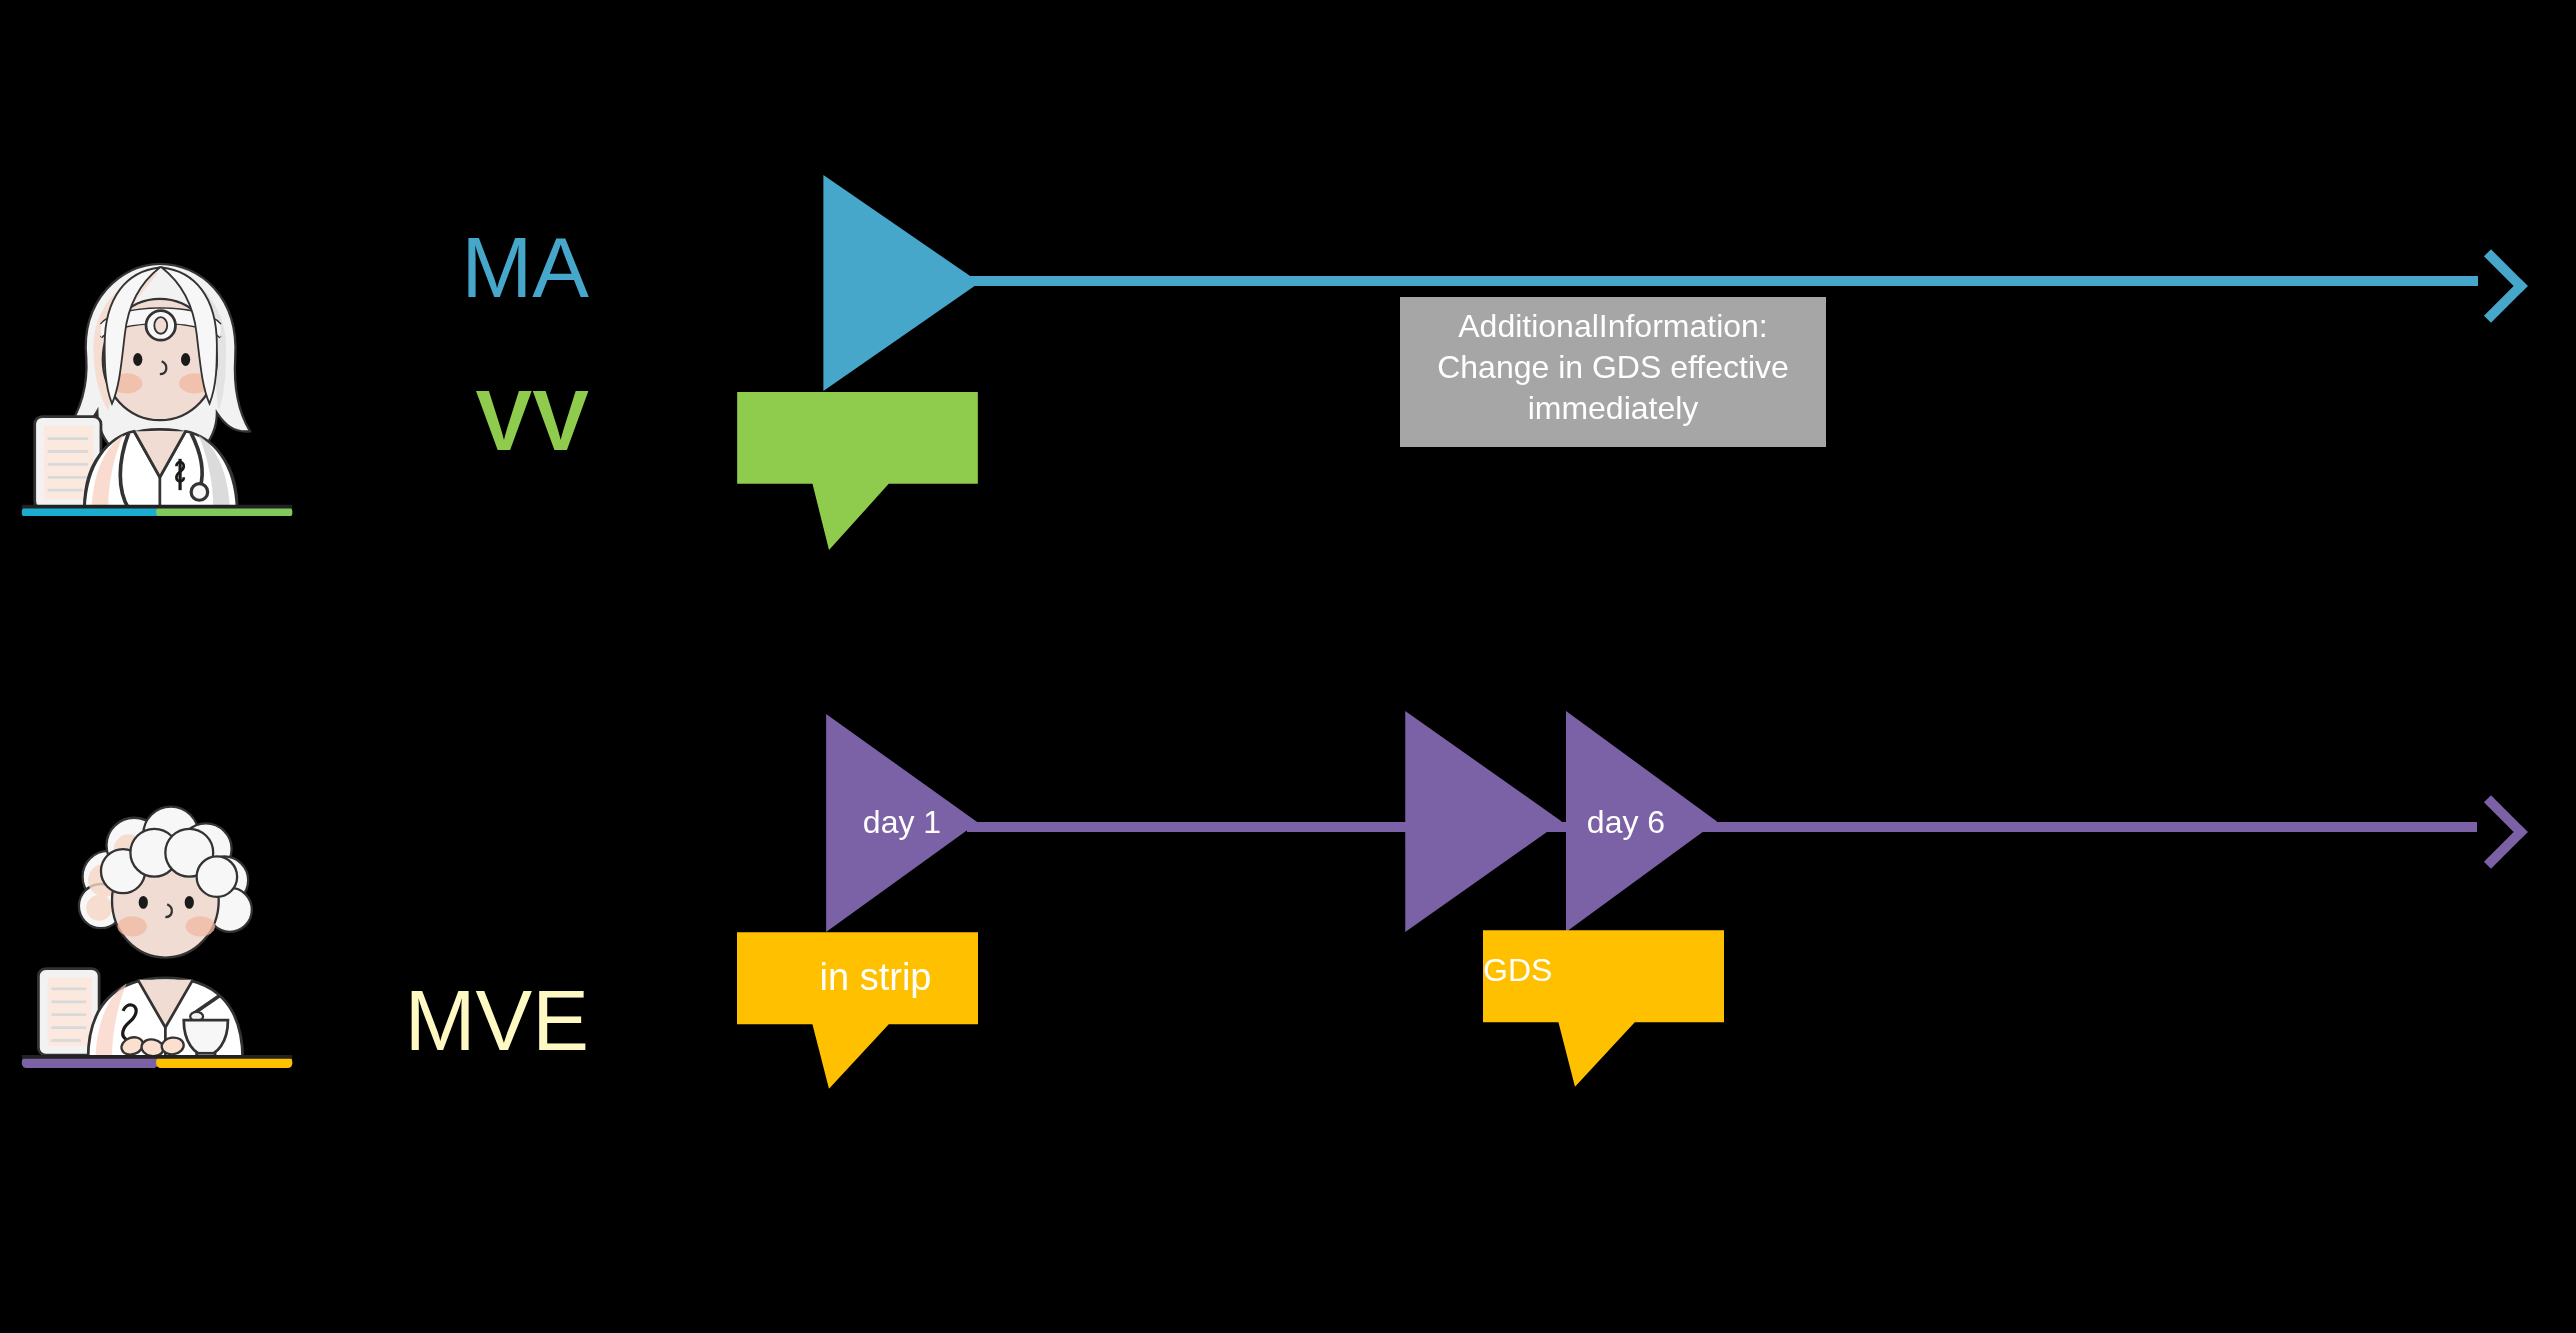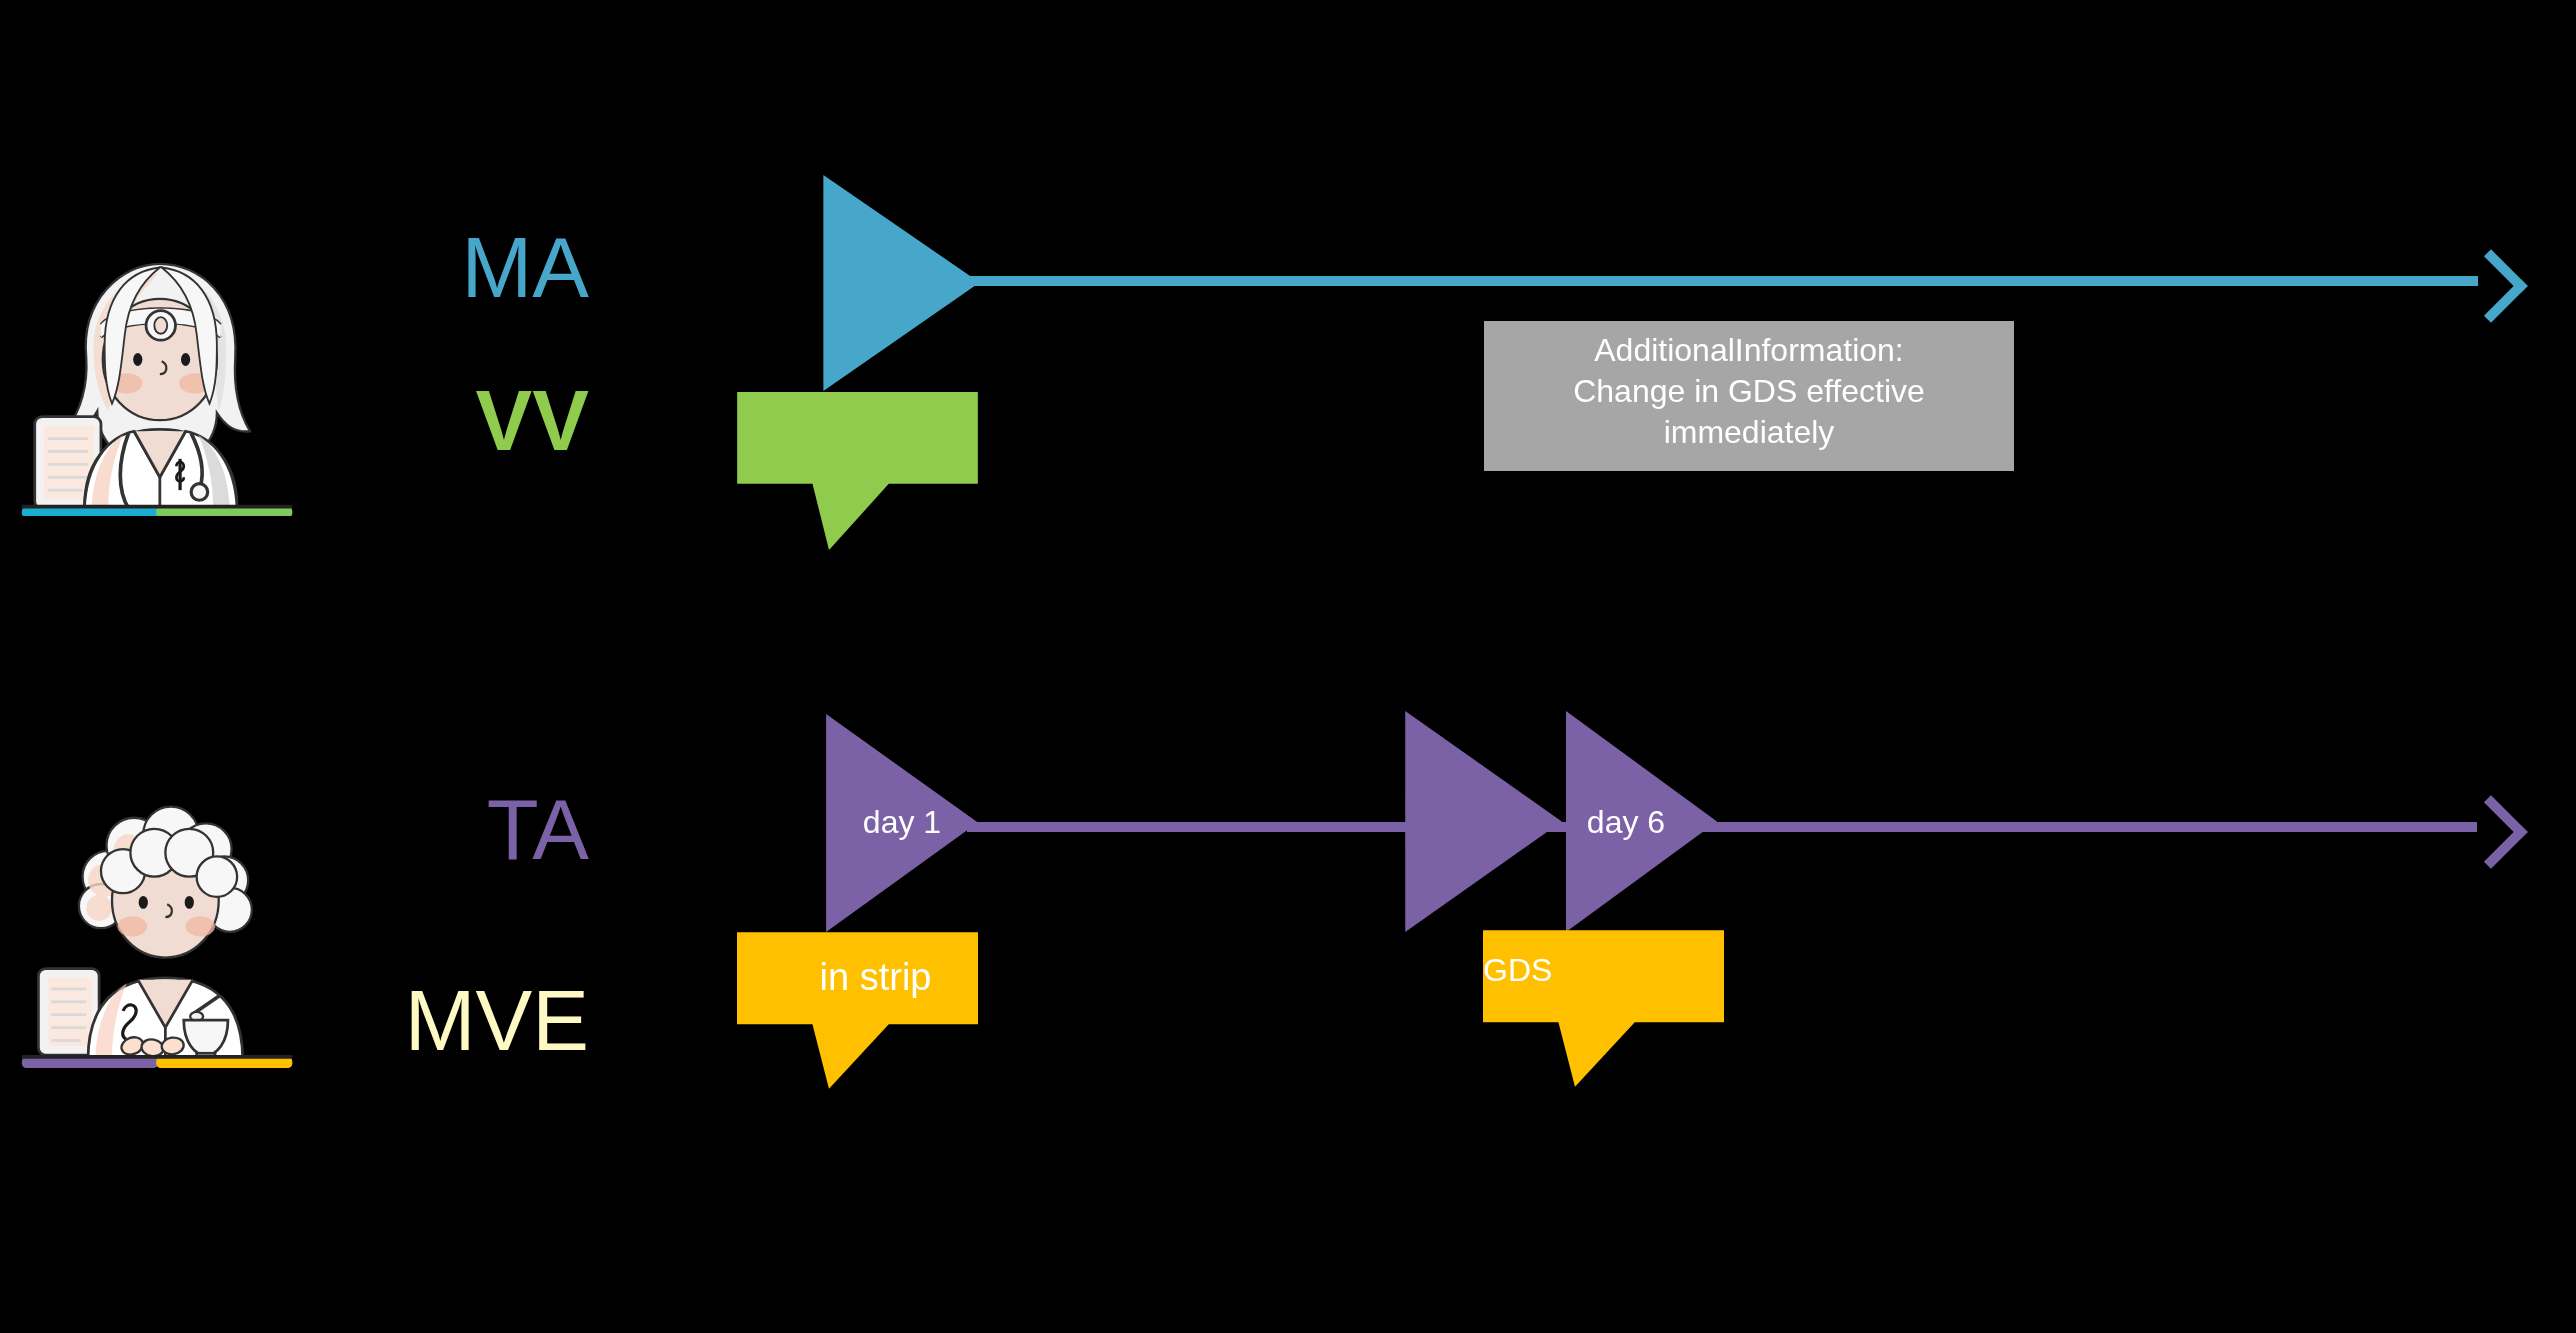--- a/index.html
+++ b/index.html
@@ -150,21 +150,21 @@
 
   <svg class="tri" style="left:823px; top:175px;" width="157" height="216" viewBox="0 0 170 235">
     <polygon points="0,0 170,117 0,235" fill="#46a7cb"></polygon>
   </svg>
 
   <svg class="abs" style="left:737px; top:392px;" width="241" height="158" viewBox="0 0 262 172">
     <path d="M0 0 H262 V100 H165 L100 172 L82 100 H0 Z" fill="#8fcc4d"></path>
   </svg>
   <div class="abs" style="left:737px; top:416px; width:241px; text-align:center; color:#ffffff; font-size:32px;"></div>
 
-  <div class="note" style="left:1484px; top:297px; width:530px; height:150px;margin-top:24px;">
+  <div class="note" style="left:1400px; top:297px; width:426px; height:150px;">
     <div>AdditionalInformation:</div>
     <div>Change in GDS effective</div>
     <div>immediately</div>
   </div>
 
   <div class="avatar" style="left:20px; top:792px; width:276px; height:276px;">
     <svg width="276" height="276" viewBox="0 0 300 300" xmlns="http://www.w3.org/2000/svg">
 
       <g fill="#f7f7f7" stroke="#333" stroke-width="2.5">
         <circle cx="96" cy="92" r="28"></circle>
@@ -225,23 +225,20 @@
       <ellipse cx="192" cy="244" rx="7" ry="5" fill="#f2f2f2" stroke="#333" stroke-width="2.5"></ellipse>
       <path d="M178 248 H226 C226 272 214 286 202 286 C190 286 178 272 178 248 Z" fill="#f7f7f7" stroke="#333" stroke-width="3"></path>
       <rect x="192" y="284" width="20" height="8" fill="#f7f7f7" stroke="#333" stroke-width="3"></rect>
 
       <rect x="2" y="288" width="148" height="12" rx="5" fill="#7b61a6"></rect>
       <rect x="148" y="288" width="148" height="12" rx="5" fill="#ffc000"></rect>
       <path d="M2 288 L296 288" stroke="#222" stroke-width="4" fill="none"></path>
     </svg>
   </div>
 
-  <div class="role-label" style="left:276px; top:787px; width:313px; color:#7b61a6;">
-    <span>TA</span>
-  </div>
   <div class="role-label" style="left:276px; top:978px; width:313px; color:#fef9c3;">
     <span>MVE</span>
   </div>
 
   <div class="shaft" style="left:967px; top:822px; width:1510px; background:#7b61a6;"></div>
   <div class="abs" style="left:2465px; top:806px; color:#7b61a6;">
     <div class="chev" style="left:0; top:0;"></div>
   </div>
 
   <svg class="tri" style="left:826px; top:714px;" width="152" height="218" viewBox="0 0 165 237">

